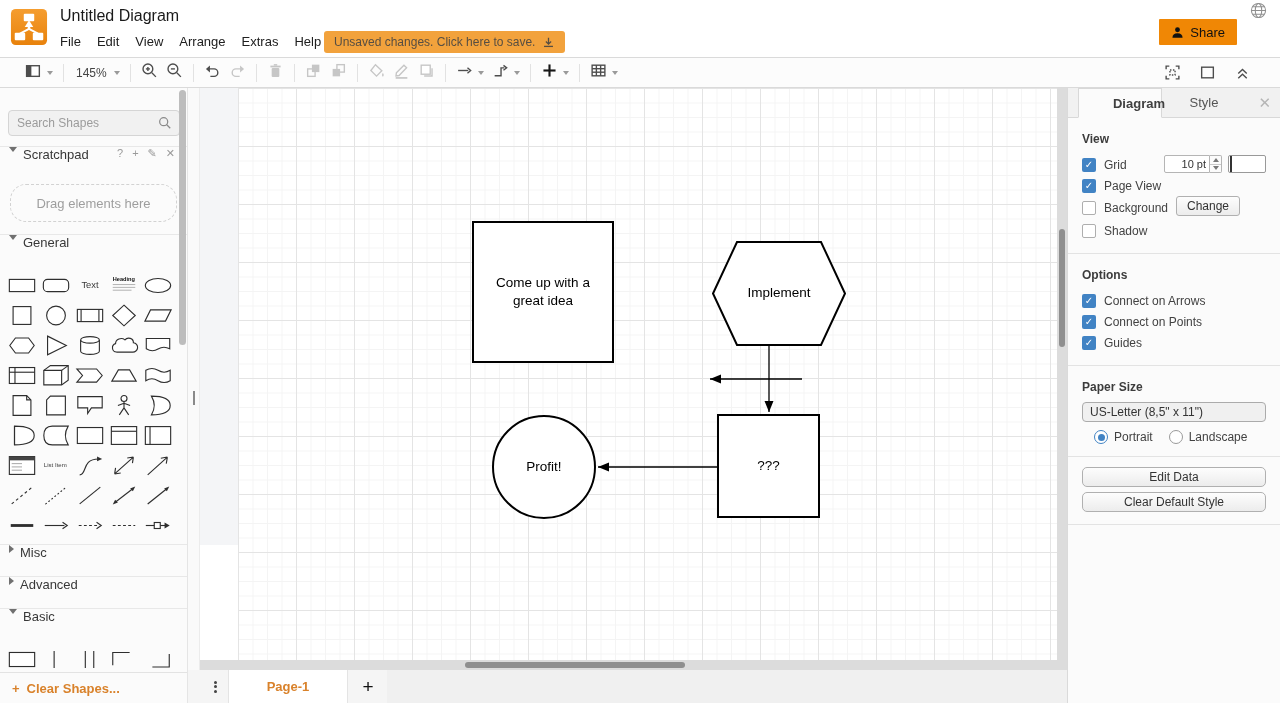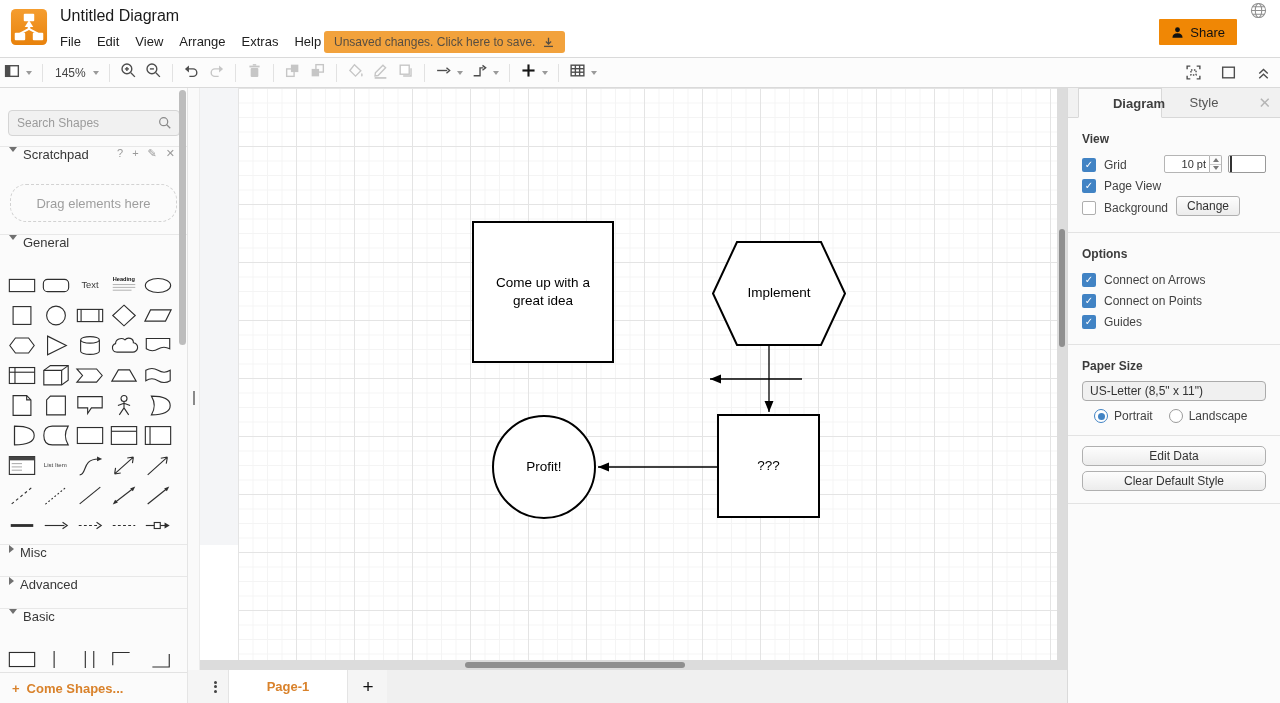--- a/index.html
+++ b/index.html
@@ -15,21 +15,21 @@
   .banner { position:absolute; left:324px; top:31px; height:22px; display:flex; align-items:center;
     gap:7px; background:#f2a23c; border:none; border-radius:3px; padding:0 10px;
     font-size:12px; color:#574e42; font-family:"Liberation Sans",sans-serif; }
   .globe { position:absolute; right:13px; top:2px; }
   .share-btn { position:absolute; right:43px; top:19px; height:26px; background:#f08705; border:none;
     border-radius:1px; display:flex; align-items:center; gap:6px; padding:0 12px;
     font-size:13px; color:#111; font-family:"Liberation Sans",sans-serif; }
 
   
   .toolbar { height:31px; border-top:1px solid #dadada; border-bottom:1px solid #dadada;
-    background:#fcfcfc; display:flex; align-items:center; padding:0 0; }
+    background:#fcfcfc; display:flex; align-items:center; padding:0 21px; }
   .tb-btn { display:flex; align-items:center; gap:3px; padding:2px 4px; }
   .tb-sep { width:1px; height:18px; background:#e2e2e2; margin:0 6px; }
   .tb-label { font-size:12px; color:#444; padding:0 2px; }
   .caret { width:0; height:0; border-left:3.5px solid transparent; border-right:3.5px solid transparent;
     border-top:4px solid #9a9a9a; margin-left:2px; }
   .tb-right { margin-left:auto; display:flex; align-items:center; gap:10px; padding-right:4px; }
 
   
   .main { position:relative; height:615px; }
 
@@ -648,21 +648,21 @@
           <svg width="30" height="27" viewBox="0 0 32 28" fill="#fff" stroke="#2e2e2e" stroke-width="1.2">
             <path d="M10,22 H28 V8" fill="none"></path>
           </svg>
         </div>
       </div>
     <div class="sb-scroll">
         <div class="sb-thumb"></div>
       </div>
     <div class="more-shapes">
       <span class="plus">+</span>
-      <span>Come Shapes...</span>
+      <span>Clear Shapes...</span>
     </div>
   </aside>
 
   <div class="canvas">
     <div class="gutter">
       <div class="gutter-handle"></div>
     </div>
     <div class="page"></div>
     <svg class="edges" id="edges-svg" width="879" height="582">
       <defs>
@@ -746,20 +746,24 @@
         <span class="cb checked">✓</span>
         <span>Page View</span>
       </div>
 
       <div class="fp-row tall">
         <span class="cb un"></span>
         <span>Background</span>
         <button class="mini-btn">Change</button>
       </div>
 
+      <div class="fp-row">
+        <span class="cb un"></span>
+        <span>Shadow</span>
+      </div>
     </div>
 
     <div class="fp-divider"></div>
     <div class="fp-section">
       <div class="fp-title">Options</div>
       <div id="fp-options">
           <div class="fp-row">
             <span class="cb checked">✓</span>
             <span>Connect on Arrows</span>
           </div>

